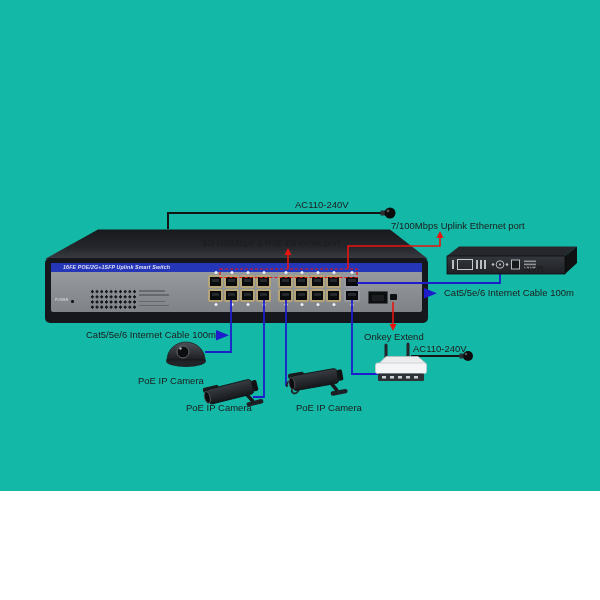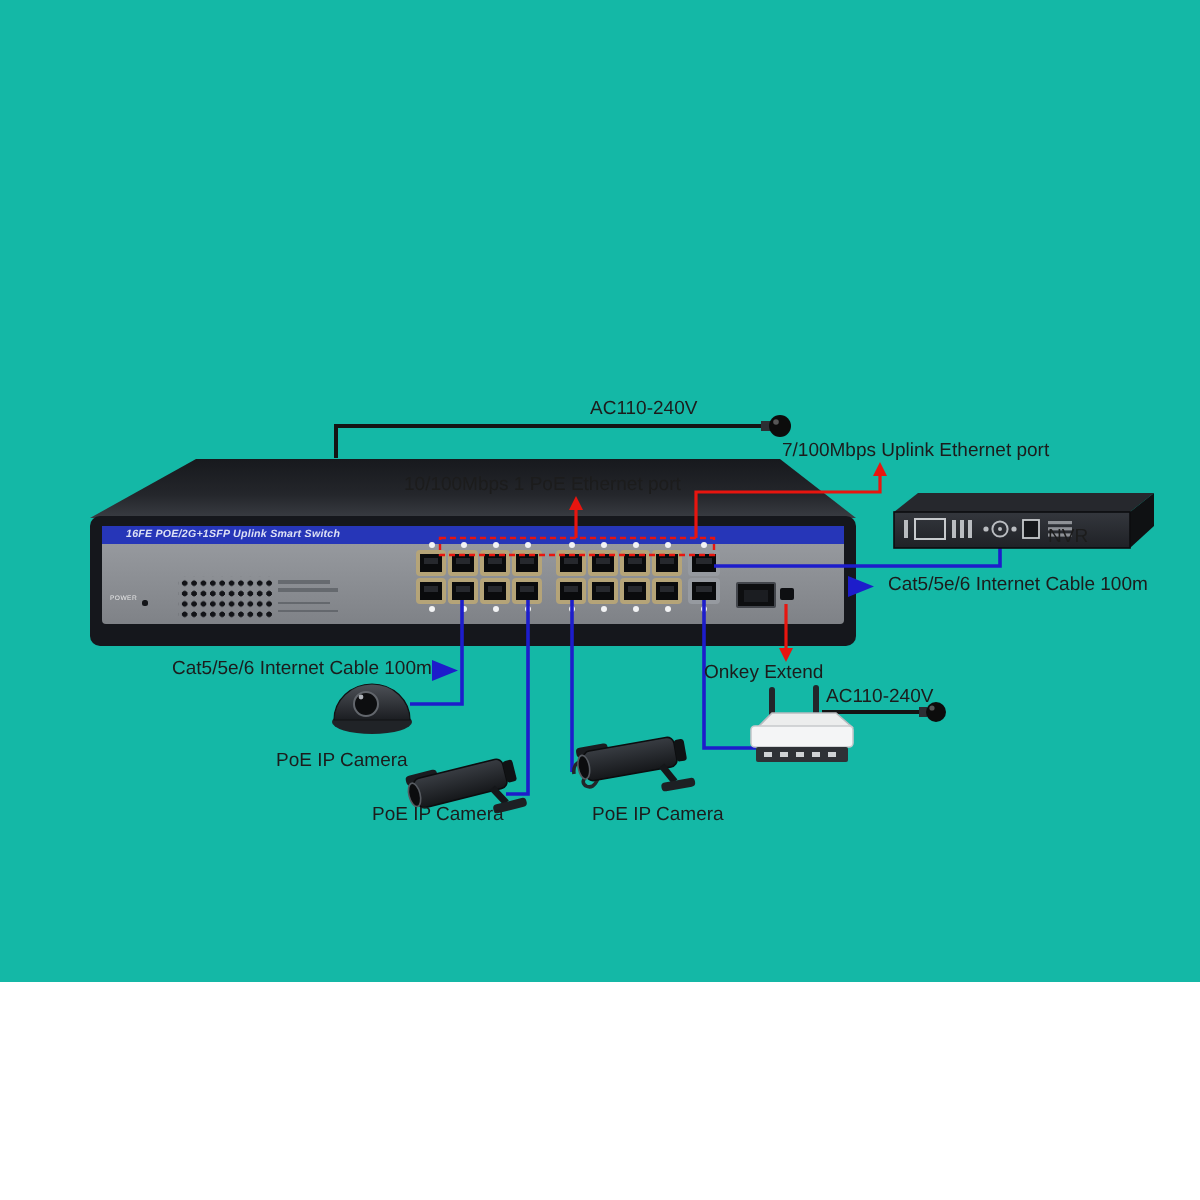--- a/index.html
+++ b/index.html
@@ -226,18 +226,18 @@
       <circle cx="466" cy="354" r="1.3" fill="#565656"></circle>
     </g>
   </svg>
 
   <div class="lbl" style="left:295px;top:199px">AC110-240V</div>
   <div class="lbl" style="left:202px;top:237px">10/100Mbps 1 PoE Ethernet port</div>
   <div class="lbl" style="left:391px;top:220px">7/100Mbps Uplink Ethernet port</div>
   <div class="lbl" style="left:524px;top:263px">NVR</div>
   <div class="lbl" style="left:444px;top:287px">Cat5/5e/6 Internet Cable 100m</div>
   <div class="lbl" style="left:86px;top:329px">Cat5/5e/6 Internet Cable 100m</div>
-  <div class="lbl" style="left:352px;top:331px">Onkey Extend</div>
+  <div class="lbl" style="left:364px;top:331px">Onkey Extend</div>
   <div class="lbl" style="left:413px;top:343px">AC110-240V</div>
   <div class="lbl" style="left:138px;top:375px">PoE IP Camera</div>
   <div class="lbl" style="left:186px;top:402px">PoE IP Camera</div>
   <div class="lbl" style="left:296px;top:402px">PoE IP Camera</div>
 </div>
 
 </body></html>

